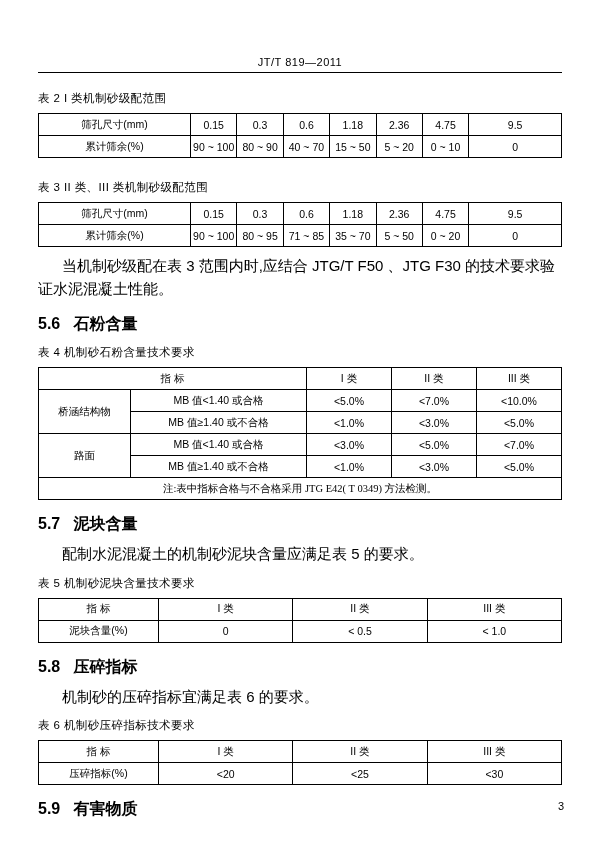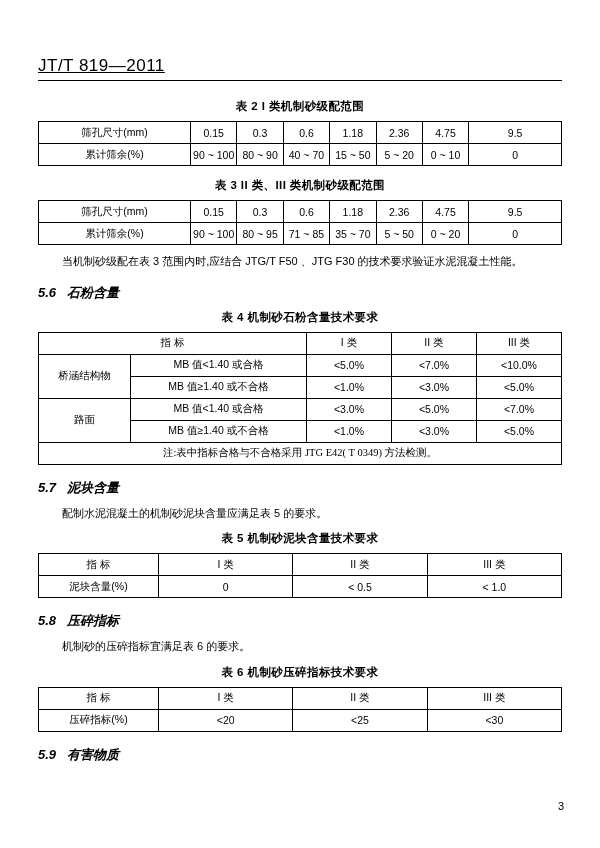--- a/index.html
+++ b/index.html
@@ -22,33 +22,31 @@
     padding: 0;
     box-sizing: border-box;
   }
   .content {
     position: absolute;
     left: 38px;
     top: 56px;
     width: 524px;
   }
   .header {
-    text-align: left;
-    font-size: 17px;
+    text-align: center;
+    font-size: 11px;
     letter-spacing: 0.5px;
     padding-bottom: 4px;
     border-bottom: 1.3px solid #000;
     margin-bottom: 18px;
-    text-decoration: underline;
   }
   .tbl-title {
-    text-align: center;
     font-size: 11.5px;
-    font-weight: bold;
-    margin: 0 0 7px 0;
+    font-weight: normal;
+    margin: 10px 0 7px 0;
     letter-spacing: 0.4px;
   }
   table {
     border-collapse: collapse;
     width: 100%;
     font-size: 10.5px;
     table-layout: fixed;
     padding-left: 16px;
   }
   table.grid td, table.grid th {
@@ -56,27 +54,26 @@
     text-align: center;
     vertical-align: middle;
     height: 19px;
     padding: 1px 2px;
     font-weight: normal;
   }
   table.outer-thick {
     border: 1.4px solid #000;
   }
   .sect-head {
-    font-size: 13px;
+    font-size: 16px;
     font-weight: bold;
     margin: 14px 0 8px 0;
-    font-style: italic;
   }
   .para {
-    font-size: 11px;
+    font-size: 15px;
     margin: 8px 0 10px 0;
     text-indent: 24px;
     line-height: 1.5;
   }
   .spacer-12 { height: 12px; }
   .note-row td {
     text-align: left;
     padding-left: 8px;
     height: 21px;
     font-family: Liberation Serif, serif;

